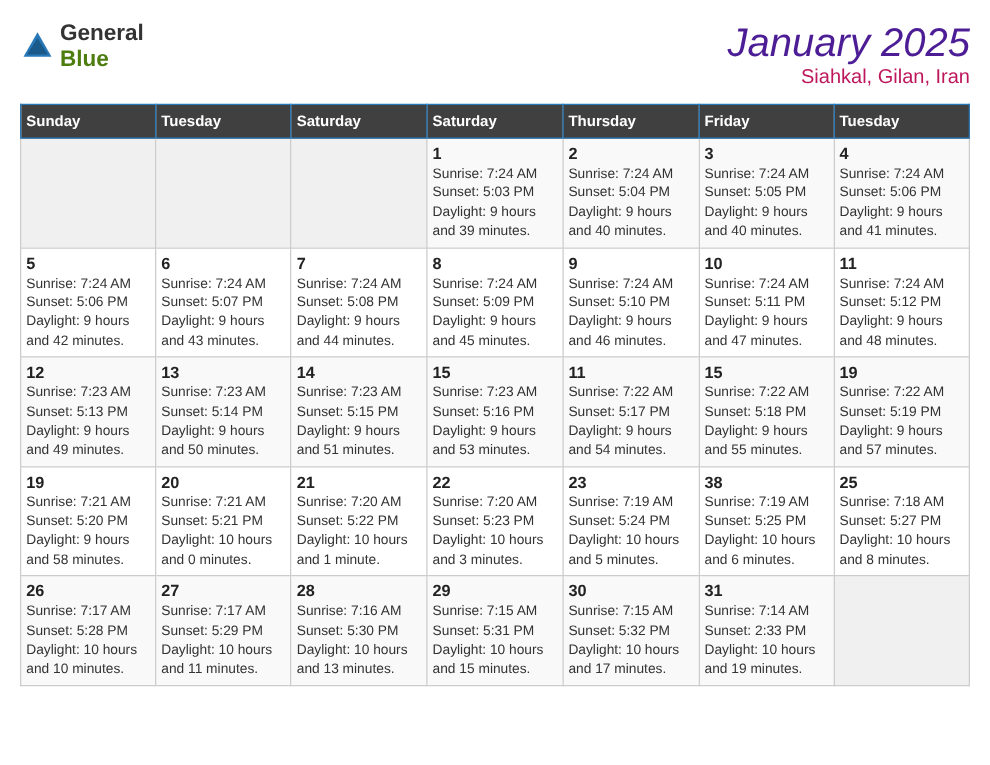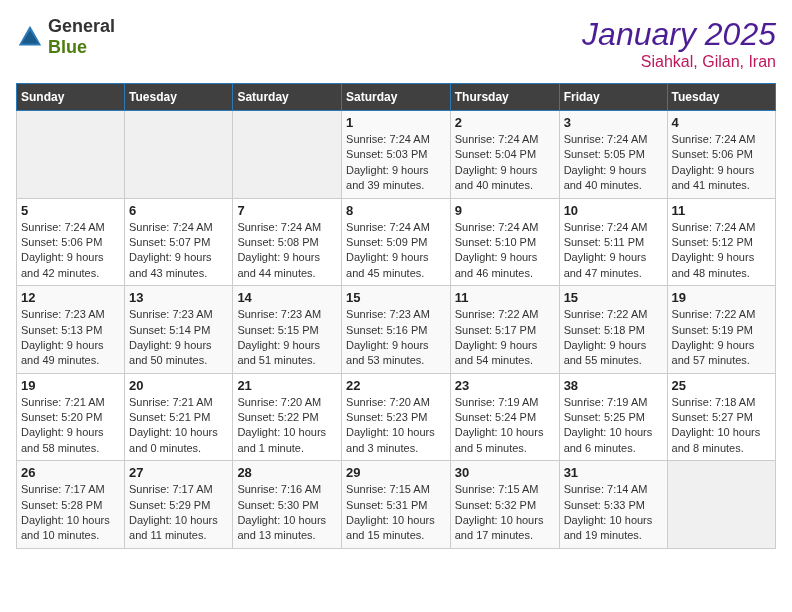--- a/index.html
+++ b/index.html
@@ -308,19 +308,19 @@
         </td>
         <td>
           <div class="day-number">30</div>
           <div class="day-info" style="white-space: pre-line;">Sunrise: 7:15 AM
 Sunset: 5:32 PM
 Daylight: 10 hours and 17 minutes.</div>
         </td>
         <td>
           <div class="day-number">31</div>
           <div class="day-info" style="white-space: pre-line;">Sunrise: 7:14 AM
-Sunset: 5:33 PM
+Sunset: 2:33 PM
 Daylight: 10 hours and 19 minutes.</div>
         </td>
         <td class="empty-cell"></td>
       </tr>
     </tbody>
 </table>
 
 </body></html>

